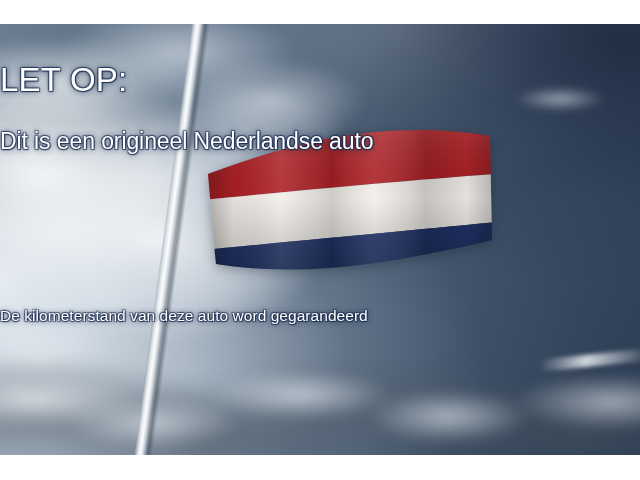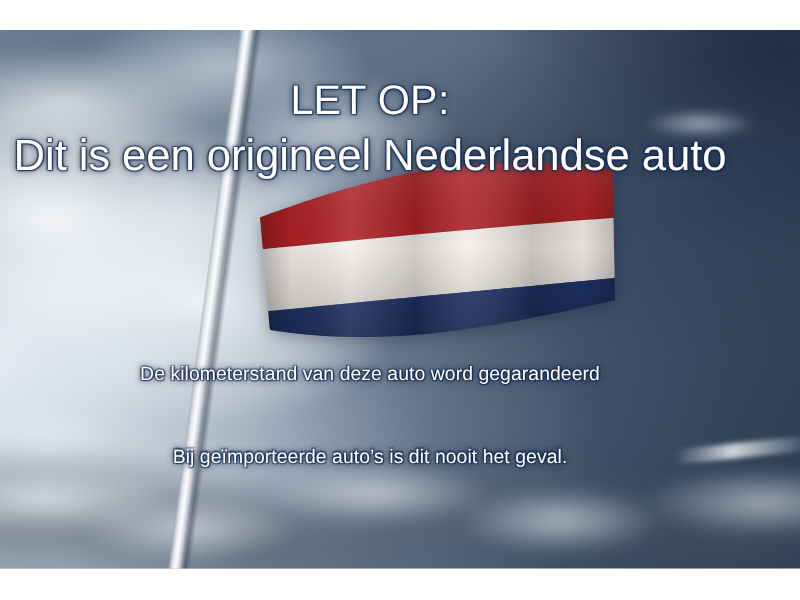--- a/index.html
+++ b/index.html
@@ -213,50 +213,50 @@
     top: 0;
     width: 640px;
     height: 480px;
     z-index: 30;
     pointer-events: none;
   }
 
   .overlay-text {
     position: absolute;
     width: 592px;
-    text-align: center;
     color: #ffffff;
     white-space: nowrap;
     text-shadow:
        0 0 1px rgba(30,50,86,0.95),
        1px 1px 1px rgba(26,44,78,0.85),
       -1px 1px 1px rgba(26,44,78,0.60),
        1px -1px 1px rgba(26,44,78,0.60),
       -1px -1px 1px rgba(26,44,78,0.60),
        0 0 5px rgba(30,52,90,0.55),
        0 1px 7px rgba(22,40,70,0.45);
   }
 
   #headline-1 {
     top: 61px;
     font-size: 33px;
     line-height: 38px;
     letter-spacing: 0.2px;
   }
   #headline-2 {
-    top: 104px;
-    font-size: 35px;
+    top: 120px;
+    font-size: 23px;
     line-height: 42px;
     letter-spacing: -0.1px;
   }
 
   .body-line {
     font-size: 15.5px;
     line-height: 21px;
     letter-spacing: 0.05px;
+    margin-top: 16px;
   }
   #body-1 { top: 289px; }
   #body-2 { top: 311px; }
   #body-3 { top: 355px; }
 </style>
 </head>
 <body>
 
 <div id="stage">
 
@@ -322,16 +322,15 @@
   </div>
 
   <div id="letterbox-top" class="letterbox"></div>
   <div id="letterbox-bottom" class="letterbox"></div>
 
   <div id="text-layer">
     <div id="headline-1" class="overlay-text">LET OP:</div>
     <div id="headline-2" class="overlay-text">Dit is een origineel Nederlandse auto</div>
 
     <div id="body-1" class="overlay-text body-line">De kilometerstand van deze auto word gegarandeerd</div>
-    <div id="body-3" class="overlay-text body-line">Bij geïmporteerde auto’s is dit nooit het geval.</div>
   </div>
 
 </div>
 
 </body></html>

